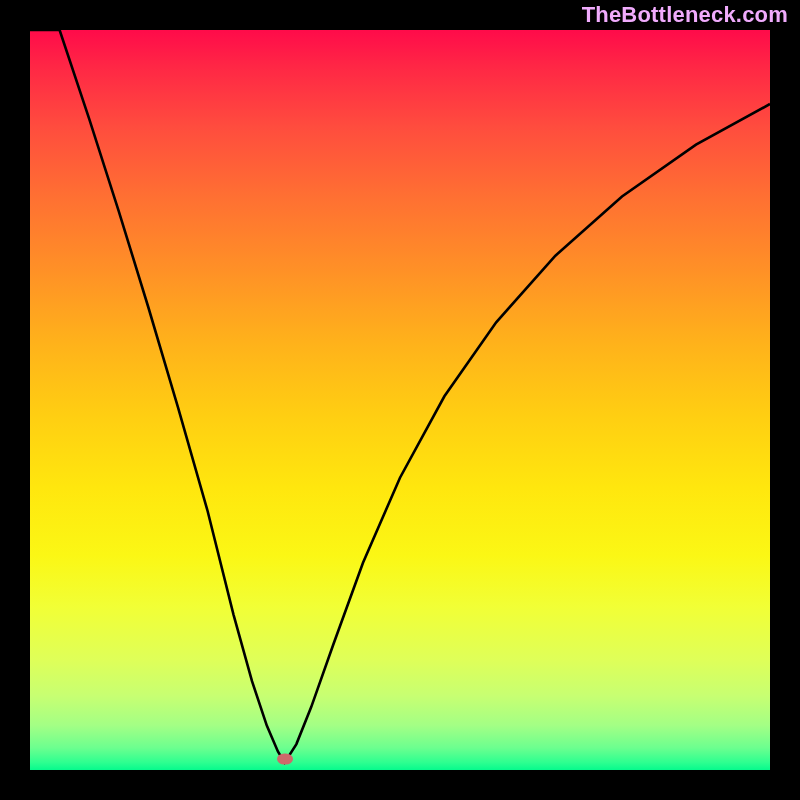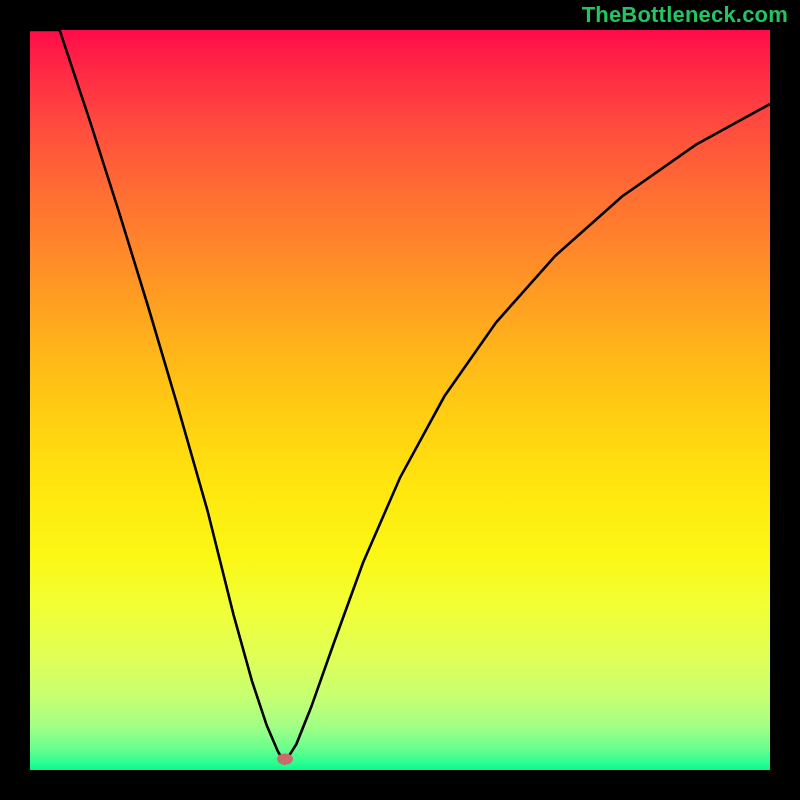--- a/index.html
+++ b/index.html
@@ -14,21 +14,21 @@
   .frame {
     position: relative;
     width: 800px;
     height: 800px;
     background: #000;
   }
   .watermark {
     position: absolute;
     top: 2px;
     right: 12px;
-    color: #22c55e;
+    color: #f0abfc;
     font-size: 22px;
     font-weight: 600;
     letter-spacing: 0.2px;
     z-index: 10;
   }
   .plot-area {
     position: absolute;
     left: 30px;
     top: 30px;
     width: 740px;

